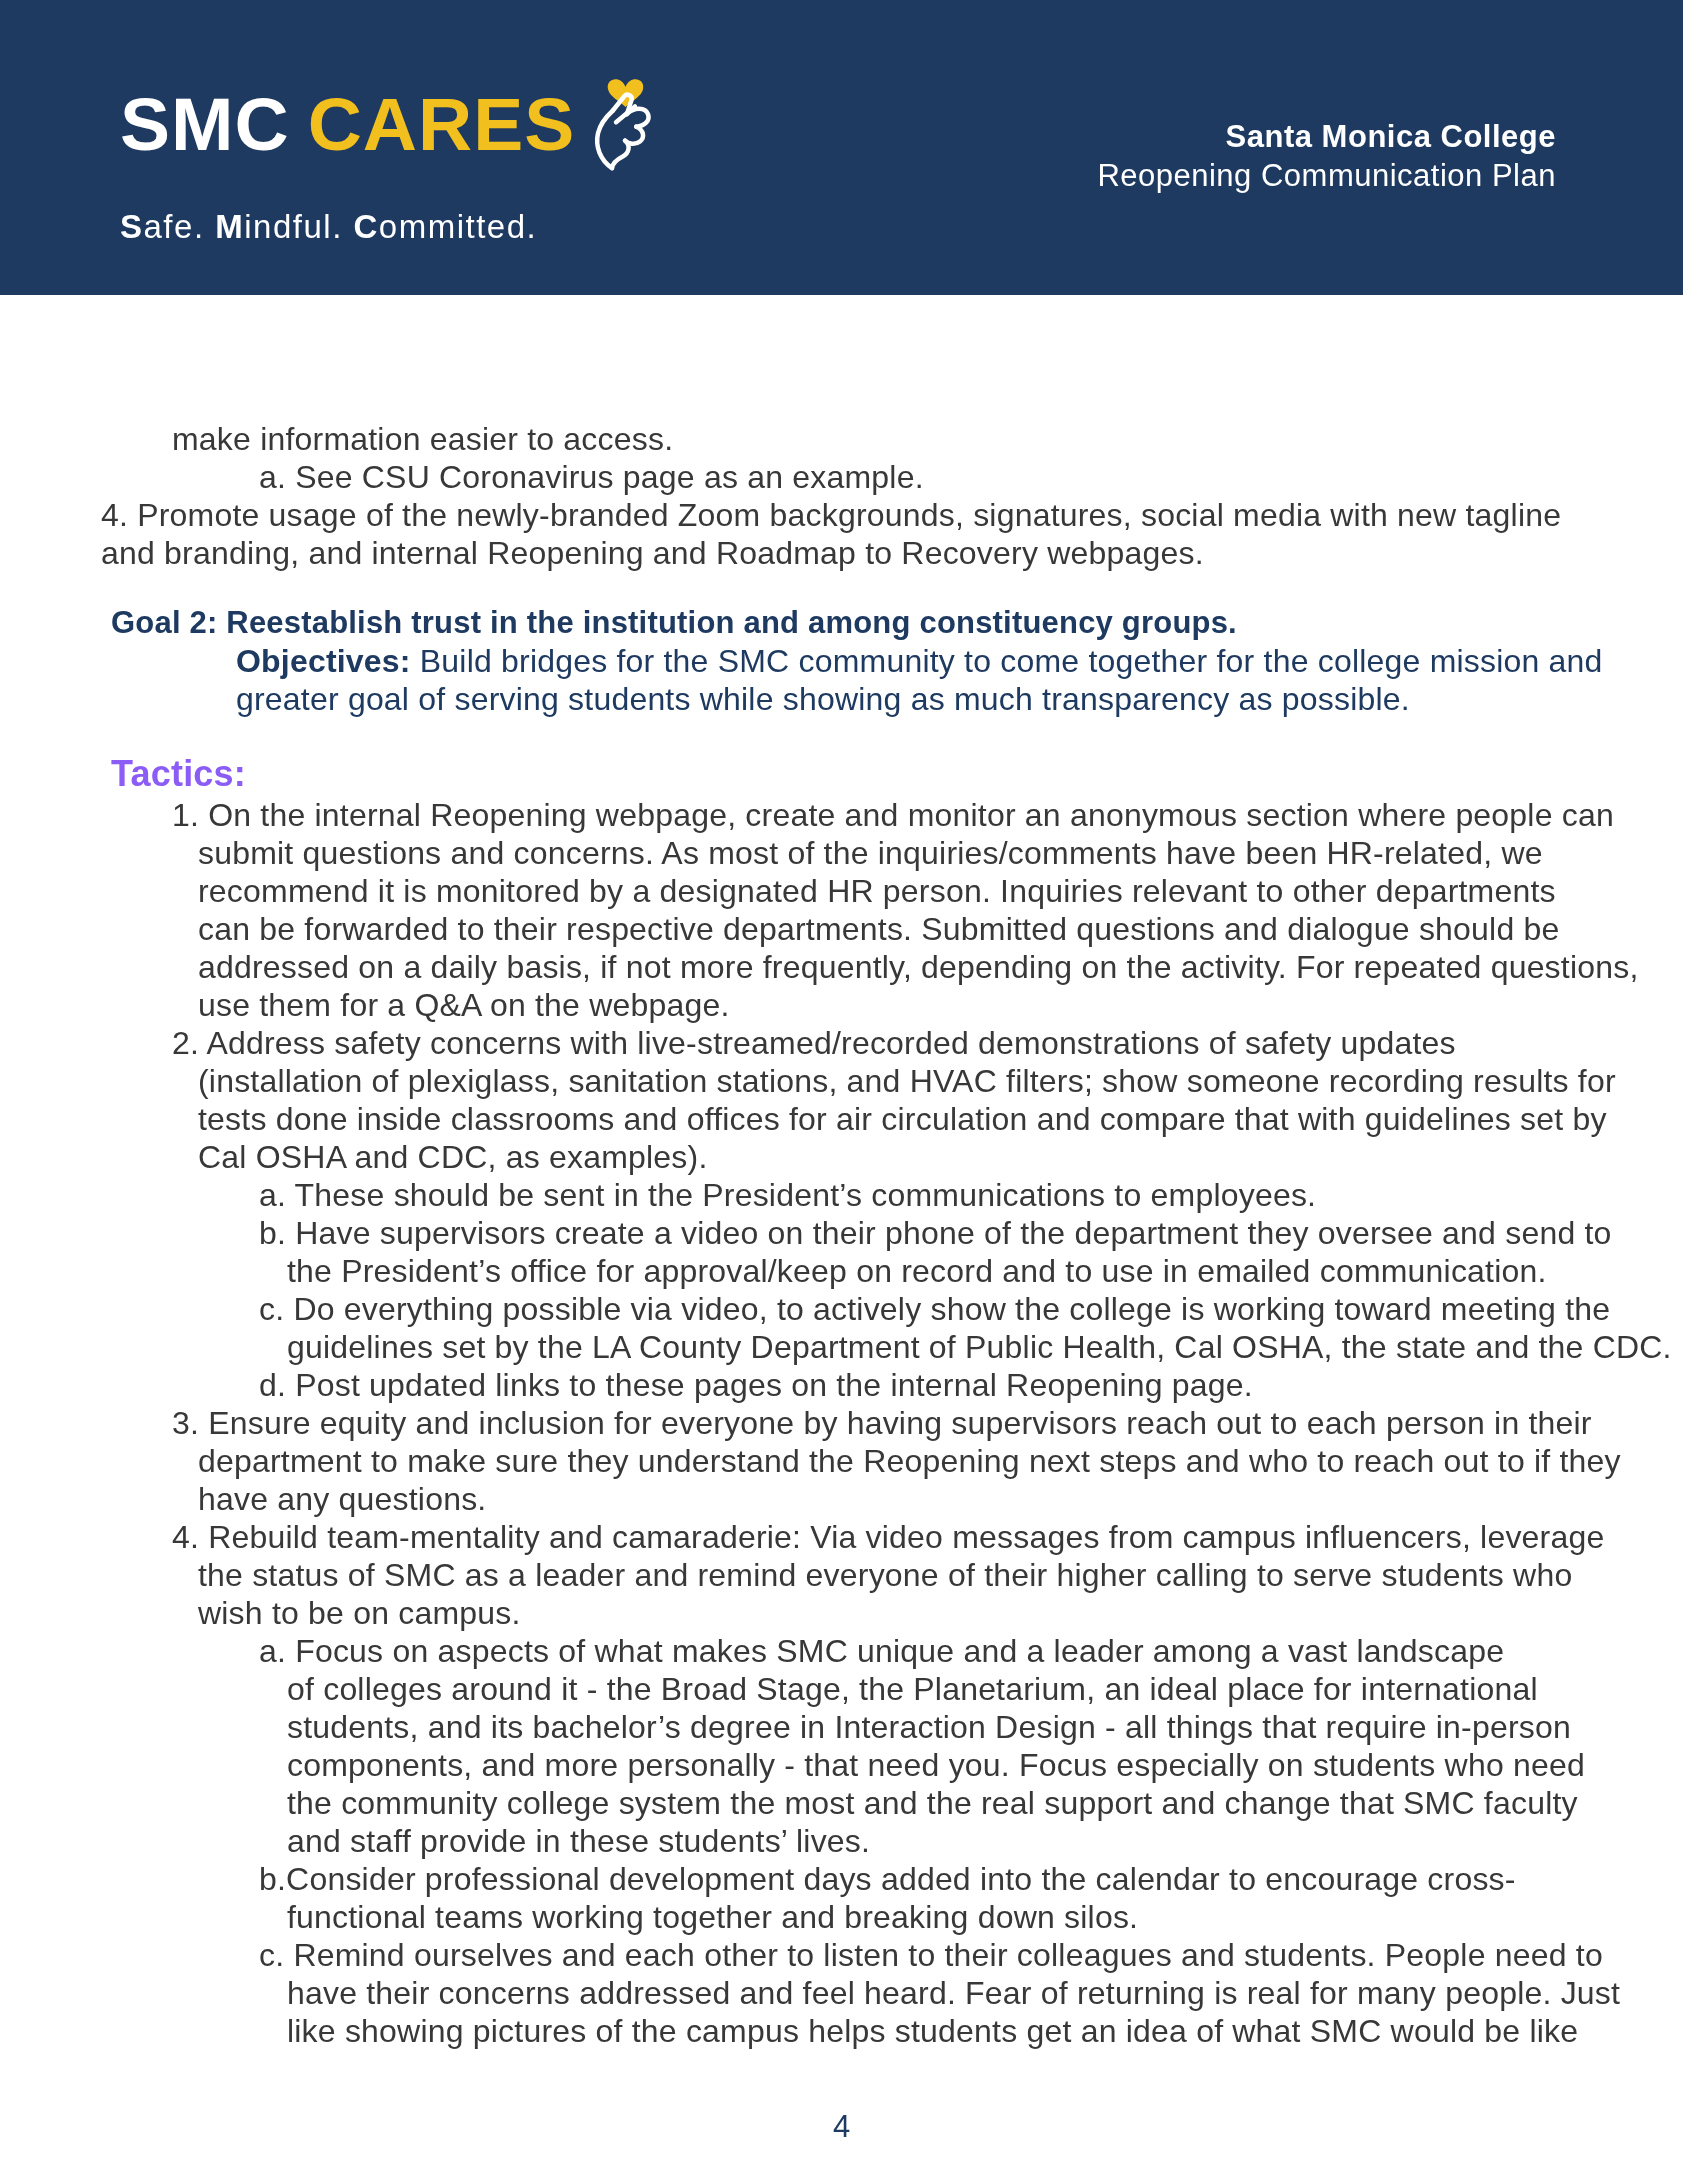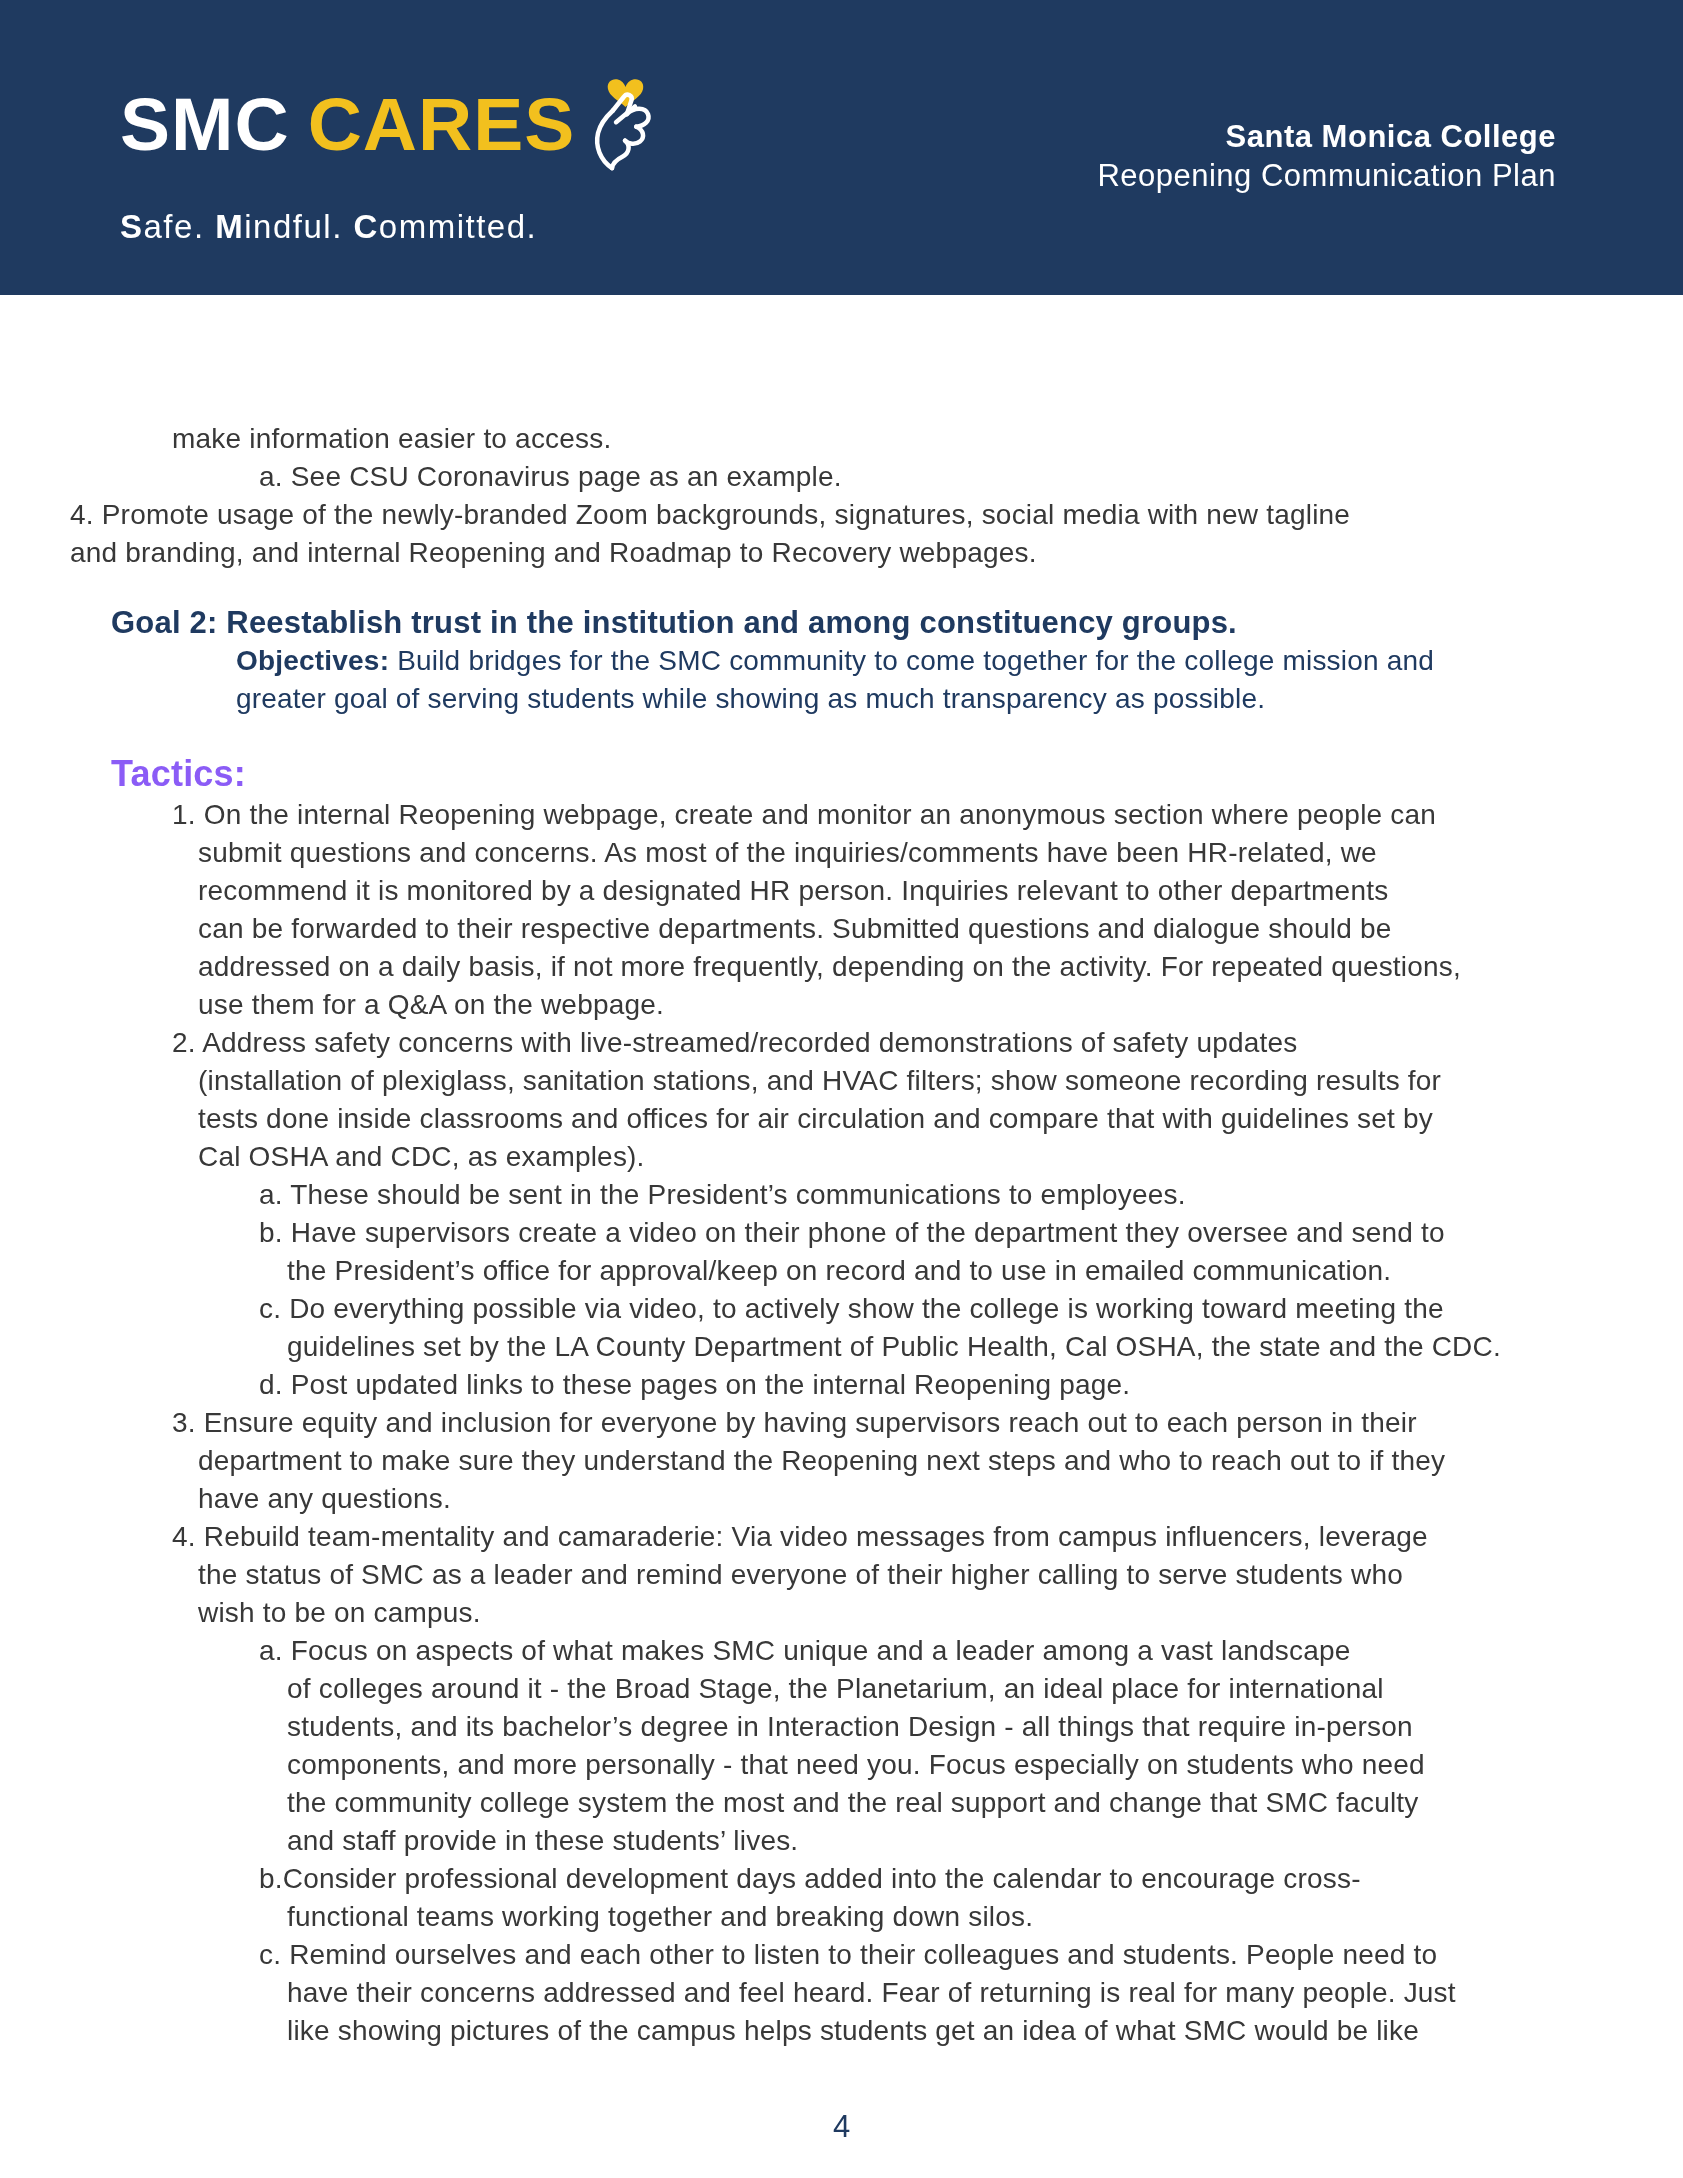--- a/index.html
+++ b/index.html
@@ -37,30 +37,30 @@
     text-align:right;color:#ffffff;
   }
   .college-name{font-size:31px;font-weight:700;line-height:39px;letter-spacing:0.5px;}
   .plan-title{font-size:31px;font-weight:300;line-height:39px;letter-spacing:0.5px;}
   
   .content{
     position:absolute;top:295px;left:0;width:1683px;
     padding-top:125px;
   }
   .line{
-    font-size:28px;line-height:38px;letter-spacing:0.2px;
+    font-size:32px;line-height:38px;letter-spacing:0.2px;
     white-space:nowrap;
   }
   .t-body{color:#383838;}
   .t-goal{color:#1f3a60;font-weight:700;font-size:31px;margin-top:32px;}
   .t-obj{color:#1f3a60;}
   .t-obj .bold-prefix{font-weight:700;}
   .t-section{color:#8b5cf6;font-weight:700;font-size:36px;margin-top:34px;line-height:44px;}
   .ind-h{padding-left:111px;}
-  .ind-l0{padding-left:70px;}
+  .ind-l0{padding-left:101px;}
   .ind-l1{padding-left:172px;}
   .ind-l1c{padding-left:198px;}
   .ind-l2{padding-left:259px;}
   .ind-l2c{padding-left:287px;}
   .ind-obj{padding-left:236px;}
   
   .page-number{
     position:absolute;top:2109px;left:0;width:1683px;
     text-align:center;color:#1f3a60;font-size:31px;font-weight:400;
   }

